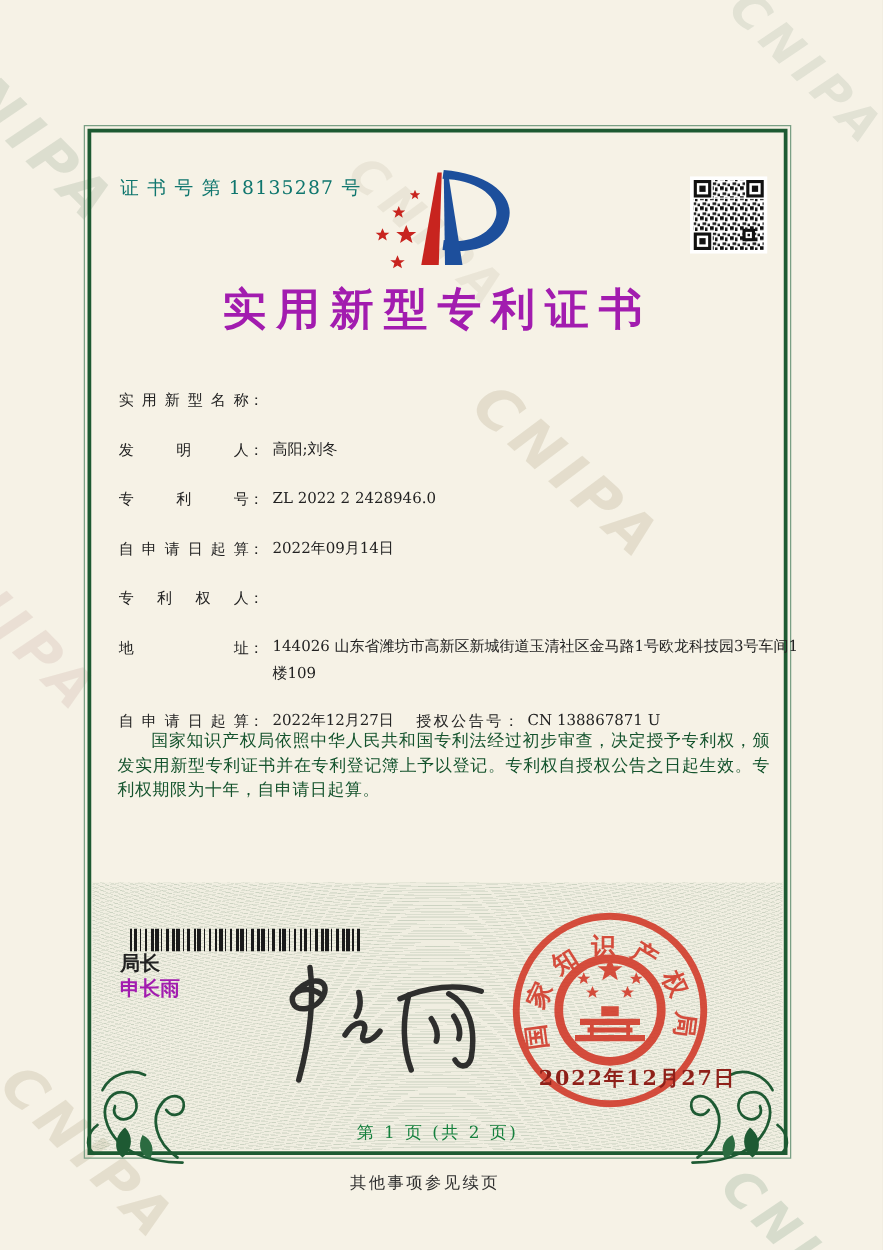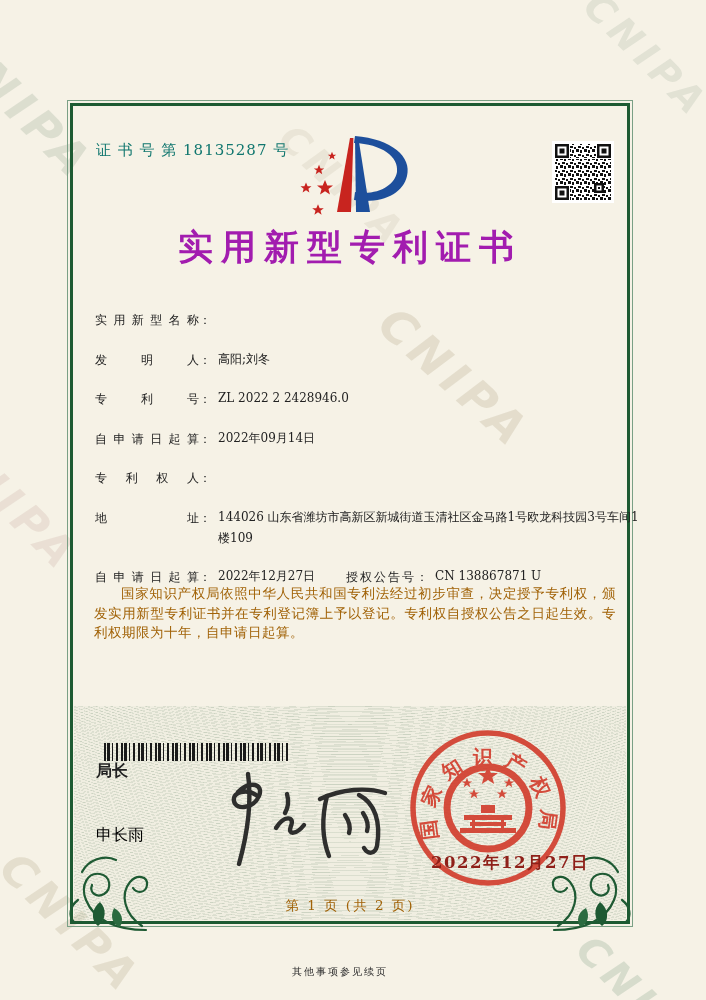--- a/index.html
+++ b/index.html
@@ -58,54 +58,54 @@
   }
 
   .fields{ position:absolute; left:95px; top:309px; width:545px; font-size:12px; color:#222; }
   .field-row{ display:flex; align-items:flex-start; line-height:22px; margin-bottom:17.5px; }
   .f-label{ flex:none; width:104px; display:inline-block;
             text-align:justify; text-align-last:justify; }
   .f-colon{ flex:none; margin-right:7px; }
   .f-value{ flex:none; max-width:424px; line-height:21px; }
   .grant-row{ margin-top:6px; }
   .grant-row .pair2{ display:flex; margin-left:18px; }
-  .grant-row .pair2 .f-label{ width:auto; letter-spacing:2px;margin-left:13px; }
+  .grant-row .pair2 .f-label{ width:auto; letter-spacing:2px; }
 
   .paras{
     position:absolute; left:94px; top:584px; width:522px;
-    font-size:13.5px; line-height:19.5px; color:#a16207; text-align:justify;
+    font-size:13.5px; line-height:19.5px; color:#14532d; text-align:justify;
   }
   .paras p{ text-indent:2em; margin-bottom:2px; letter-spacing:.5px; }
 
   .barcode{
     position:absolute; left:104px; top:743px; width:186px; height:18px;
     background:repeating-linear-gradient(90deg,
       #1a1a1a 0 2px, rgba(0,0,0,0) 2px 3px,
       #1a1a1a 3px 6px, rgba(0,0,0,0) 6px 8px,
       #1a1a1a 8px 9px,  rgba(0,0,0,0) 9px 12px,
       #1a1a1a 12px 14px, rgba(0,0,0,0) 14px 17px);
   }
 
   .sign-role{ position:absolute; left:96px; top:761px; font-size:16px; font-weight:bold; color:#222; }
-  .sign-name{ position:absolute; left:96px; top:825px; font-size:16px; font-weight:normal; color:#000000; }
+  .sign-name{ position:absolute; left:96px; top:781px; font-size:16px; font-weight:bold; color:#a21caf; }
   .signature{ position:absolute; left:208px; top:768px; }
 
   .seal{ position:absolute; left:401px; top:721px; }
   .seal-date{
     position:absolute; left:418px; top:852px; width:184px; text-align:center;
     font-size:16.5px; font-weight:bold; color:#8f2019; letter-spacing:1.5px;
   }
 
   .page-info{
     position:absolute; left:67px; top:897px; width:566px; text-align:center;
-    font-size:13.5px; letter-spacing:2px; color:#a16207;
+    font-size:13.5px; letter-spacing:2px; color:#15803d;
   }
   .cont-note{
     position:absolute; left:67px; top:937px; width:546px; text-align:center;
-    font-size:10px; letter-spacing:2px; color:#2e2e2e;margin-top:28px;
+    font-size:13px; letter-spacing:2px; color:#2e2e2e;
   }
 </style>
 </head>
 <body>
 
 <div class="stage">
 
   <span class="wm wm1">CNIPA</span>
   <span class="wm wm2">CNIPA</span>
   <span class="wm wm3">CNIPA</span>

